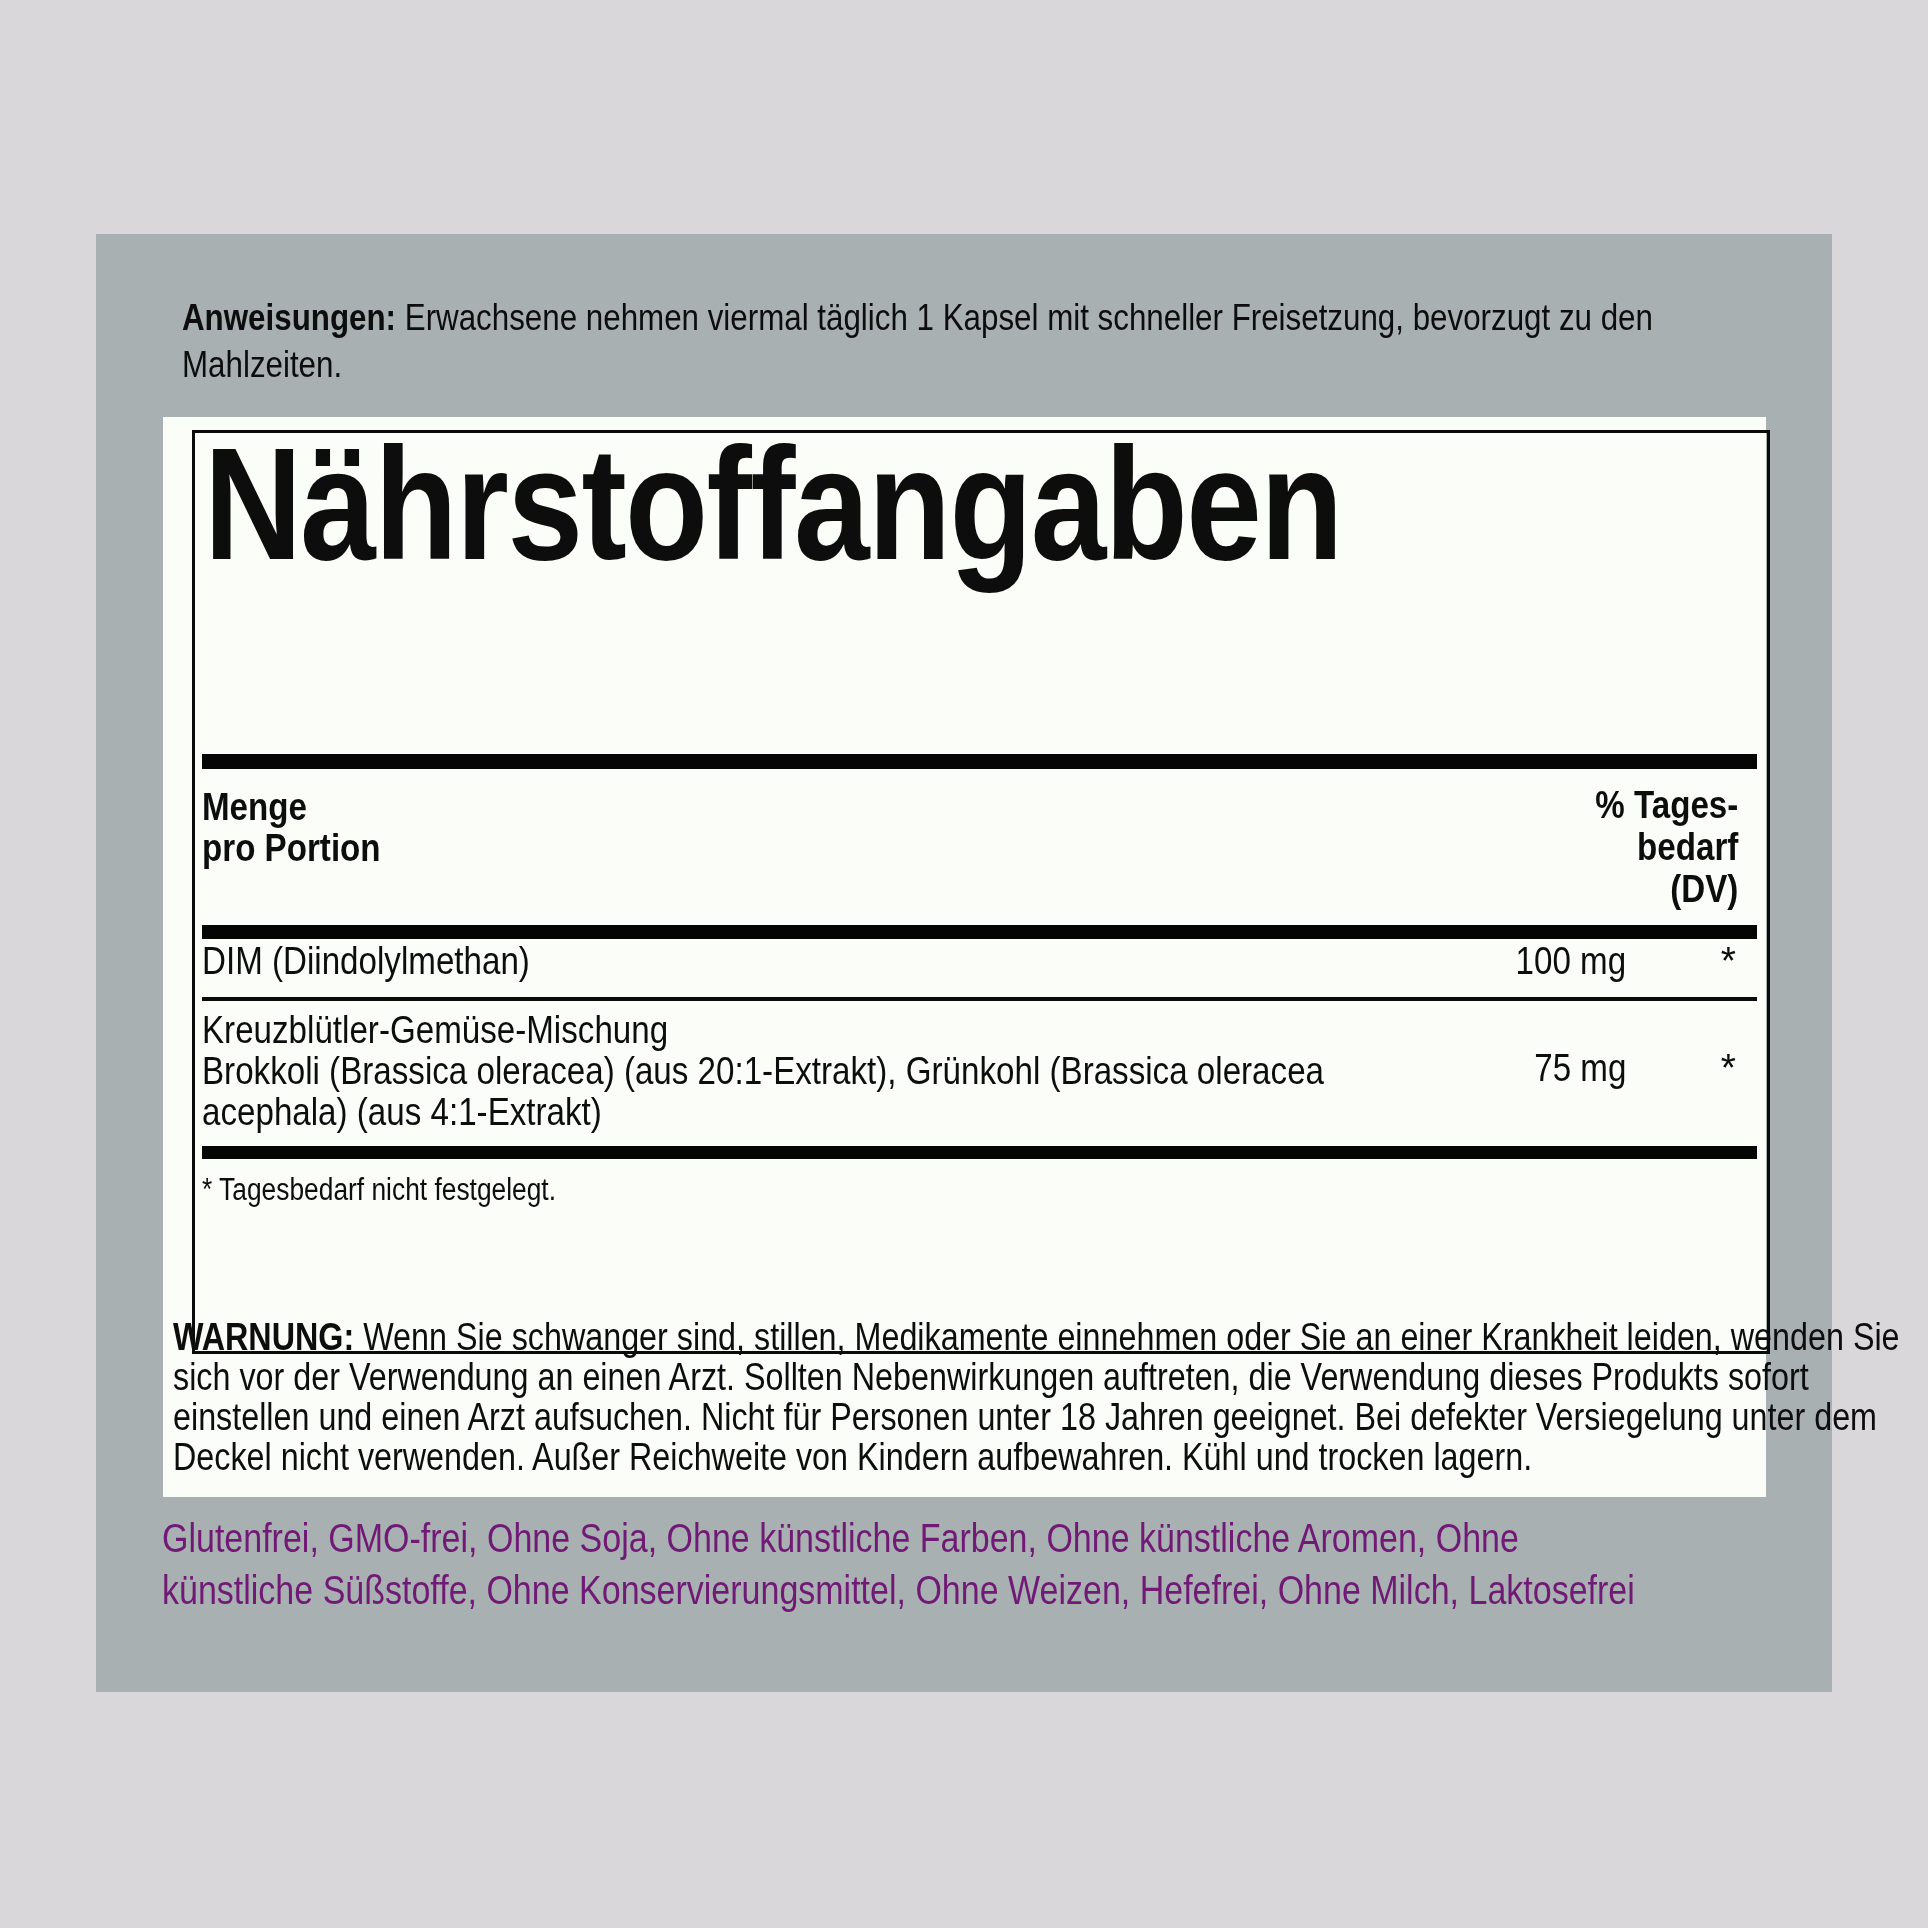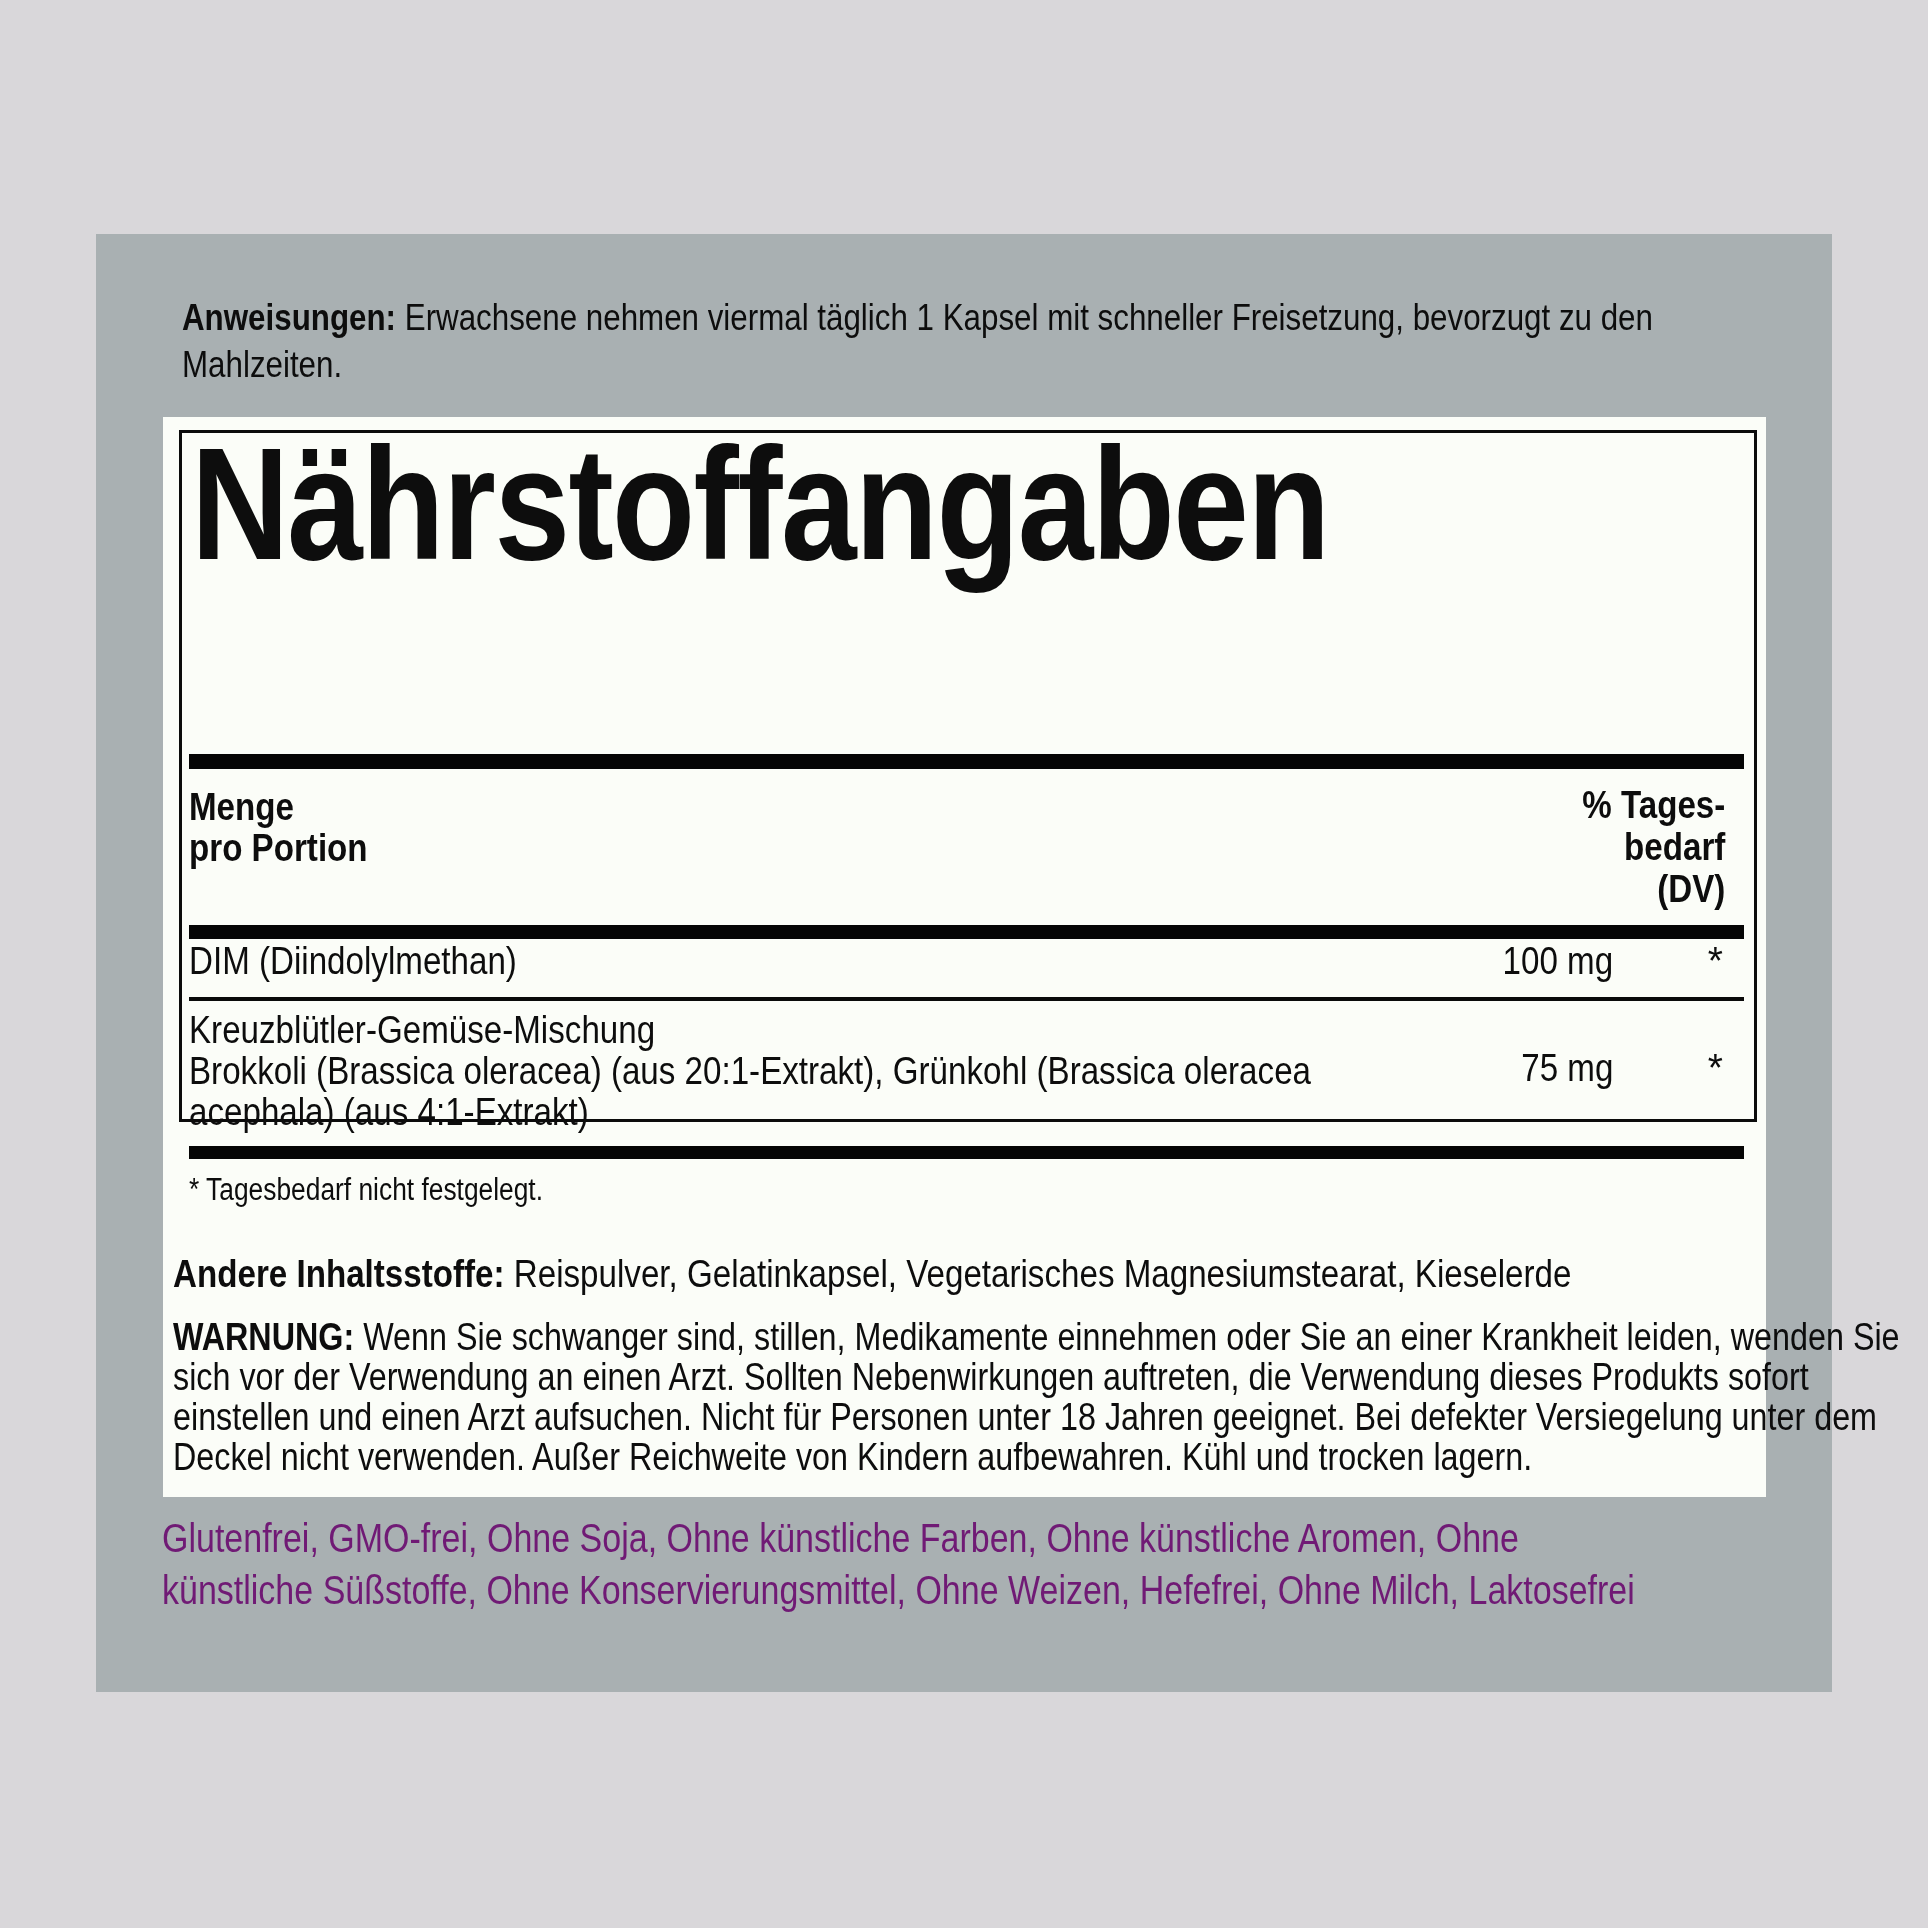--- a/index.html
+++ b/index.html
@@ -11,21 +11,21 @@
   .line{white-space:nowrap;}
   .sx{transform:scaleX(0.85);transform-origin:0 0;}
   .sx87{transform:scaleX(0.87);transform-origin:0 0;}
   .sxr{transform:scaleX(0.85);transform-origin:100% 0;text-align:right;}
   .b{font-weight:700;}
 
   .intro{position:absolute;left:86px;top:60px;font-size:36px;line-height:47px;}
 
   .label{position:absolute;left:67px;top:183px;width:1603px;height:1080px;background:#fbfdf8;}
 
-  .facts-box{position:absolute;left:16px;top:13px;width:1578px;height:692px;
+  .facts-box{position:absolute;left:29px;top:13px;width:1578px;height:924px;
     border:3.8px solid #0b0b0b;box-sizing:border-box;}
   .fb-inner{position:absolute;left:0;top:0;right:0;bottom:0;}
 
   .facts-title{position:absolute;left:9.4px;top:-9.4px;font-size:160px;line-height:160px;
     font-weight:700;letter-spacing:-1.9px;white-space:nowrap;transform:scaleX(0.85);transform-origin:0 0;}
   .serving{position:absolute;left:6.6px;top:191px;font-size:39px;line-height:57px;}
   .bar{position:absolute;left:6.6px;width:1555px;background:#050505;}
   .bar1{top:321px;height:15px;}
   .bar2{top:492px;height:14px;}
   .bar3{top:713px;height:13px;}
@@ -94,23 +94,20 @@
           <div class="row2-amt sxr line">75 mg</div>
           <div class="row2-dv line">*</div>
 
           <div class="bar bar3"></div>
 
           <div class="footnote sx line">* Tagesbedarf nicht festgelegt.</div>
 
         </div>
       </div>
 
-      <div class="andere">
-        <div class="line sx"><span class="b">Andere Inhaltsstoffe:</span> <span>Reispulver, Gelatinkapsel, Vegetarisches Magnesiumstearat, Kieselerde</span></div>
-      </div>
 
       <div class="warn">
         <div class="line sx"><span class="b">WARNUNG:</span> <span>Wenn Sie schwanger sind, stillen, Medikamente einnehmen oder Sie an einer Krankheit leiden, wenden Sie</span></div>
         <div class="line sx">sich vor der Verwendung an einen Arzt. Sollten Nebenwirkungen auftreten, die Verwendung dieses Produkts sofort</div>
         <div class="line sx">einstellen und einen Arzt aufsuchen. Nicht für Personen unter 18 Jahren geeignet. Bei defekter Versiegelung unter dem</div>
         <div class="line sx">Deckel nicht verwenden. Außer Reichweite von Kindern aufbewahren. Kühl und trocken lagern.</div>
       </div>
 
     </div>
 

